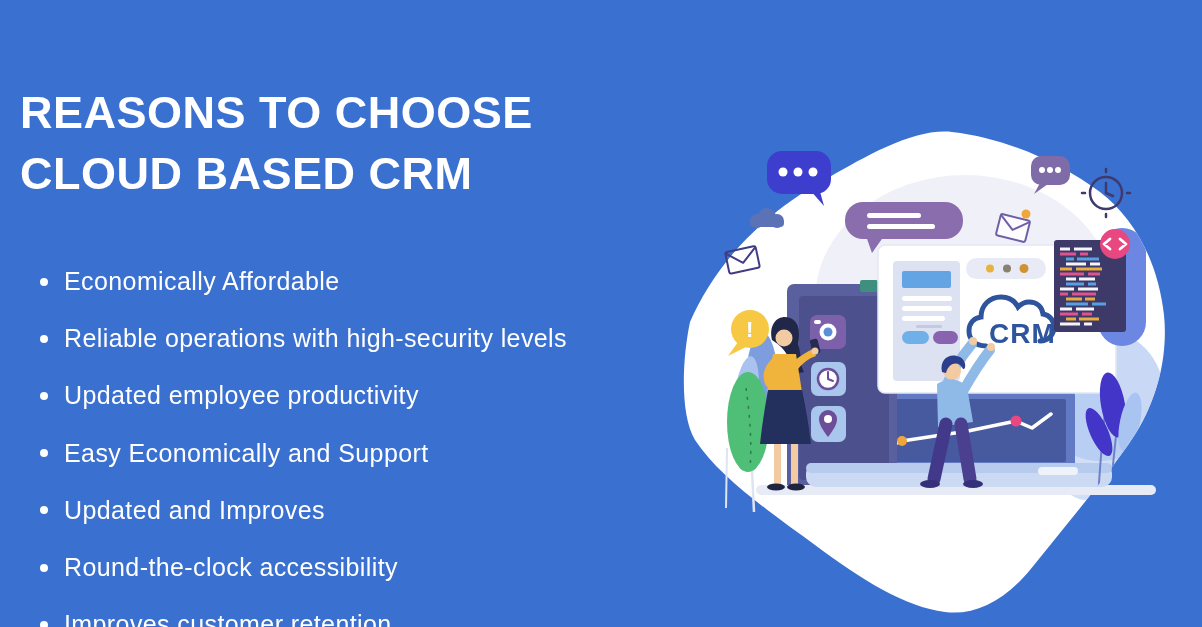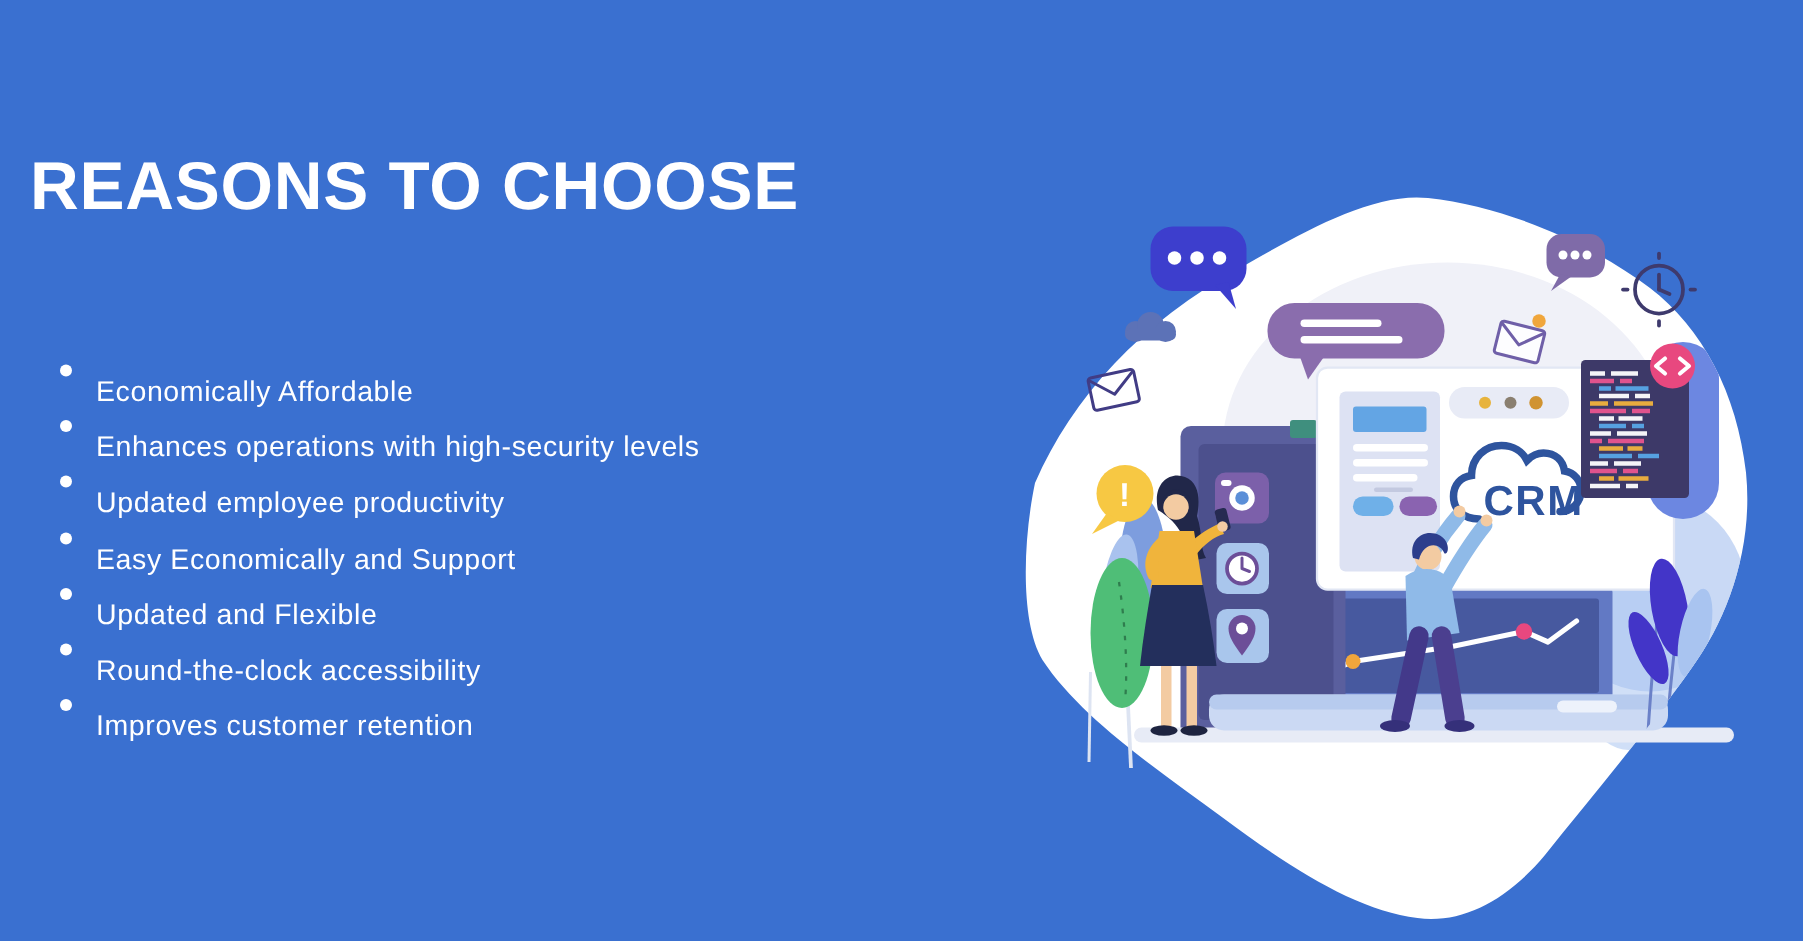--- a/index.html
+++ b/index.html
@@ -4,32 +4,32 @@
 <style>
   html,body{margin:0;padding:0;}
   body{
     width:1202px;height:627px;overflow:hidden;
     background:#3A70D0;
     font-family:"Liberation Sans", sans-serif;
     position:relative;
   }
   .stage{position:absolute;inset:0;width:1202px;height:627px;}
   .illustration{position:absolute;left:0;top:0;width:1202px;height:627px;}
-  .hero-text{position:absolute;left:20px;top:93px;color:#FFFFFF;z-index:5;}
+  .hero-text{position:absolute;left:20px;top:82px;color:#FFFFFF;z-index:5;}
   .hero-title{
     font-size:45px;font-weight:800;line-height:61px;
     letter-spacing:0.5px;color:#FFFFFF;white-space:nowrap;
   }
   .bullet-list{
     position:absolute;left:24px;top:243px;margin:0;padding:0;
     list-style:none;color:#FFFFFF;z-index:5;
   }
   .bullet-list li{
-    font-size:19px;font-weight:400;line-height:37.2px;
-    letter-spacing:0.4px;white-space:nowrap;display:flex;
+    font-size:25px;font-weight:400;line-height:37.2px;
+    letter-spacing:0.4px;white-space:nowrap;display:flex;align-items:center;margin-top:20px;
   }
   .bullet-dot{
     width:8px;height:8px;border-radius:50%;background:#FFFFFF;
     display:inline-block;margin:0 16px 0 16px;flex:0 0 auto;
   }
   svg text{font-family:"Liberation Sans", sans-serif;}
 </style>
 </head>
 <body style="background: rgb(58, 112, 208);">
 
@@ -262,42 +262,43 @@
       <path d="M 937 384 C 947 377 960 378 967 387 L 973 422 L 938 427 Z" fill="#8FBAE8"></path>
       <path d="M 946 424 L 934 479" stroke="#43398A" stroke-width="13" stroke-linecap="round" fill="none"></path>
       <path d="M 961 424 L 970 479" stroke="#4B3F8F" stroke-width="13" stroke-linecap="round" fill="none"></path>
       <ellipse cx="930" cy="484" rx="10" ry="4" fill="#35307A"></ellipse>
       <ellipse cx="973" cy="484" rx="10" ry="4" fill="#35307A"></ellipse>
     </g>
   </svg>
 
   <header class="hero-text">
     <div class="hero-title">REASONS TO CHOOSE</div>
+    <div class="hero-title">CLOUD BASED CRM</div>
   </header>
 
   <ul class="bullet-list">
     <li>
         <span class="bullet-dot"></span>
         <span>Economically Affordable</span>
       </li>
     <li>
         <span class="bullet-dot"></span>
-        <span>Enhances operations with high-security levels</span>
+        <span>Reliable operations with high-security levels</span>
       </li>
     <li>
         <span class="bullet-dot"></span>
         <span>Updated employee productivity</span>
       </li>
     <li>
         <span class="bullet-dot"></span>
         <span>Easy Economically and Support</span>
       </li>
     <li>
         <span class="bullet-dot"></span>
-        <span>Updated and Flexible</span>
+        <span>Updated and Improves</span>
       </li>
     <li>
         <span class="bullet-dot"></span>
         <span>Round-the-clock accessibility</span>
       </li>
     <li>
         <span class="bullet-dot"></span>
         <span>Improves customer retention</span>
       </li>
   </ul>

